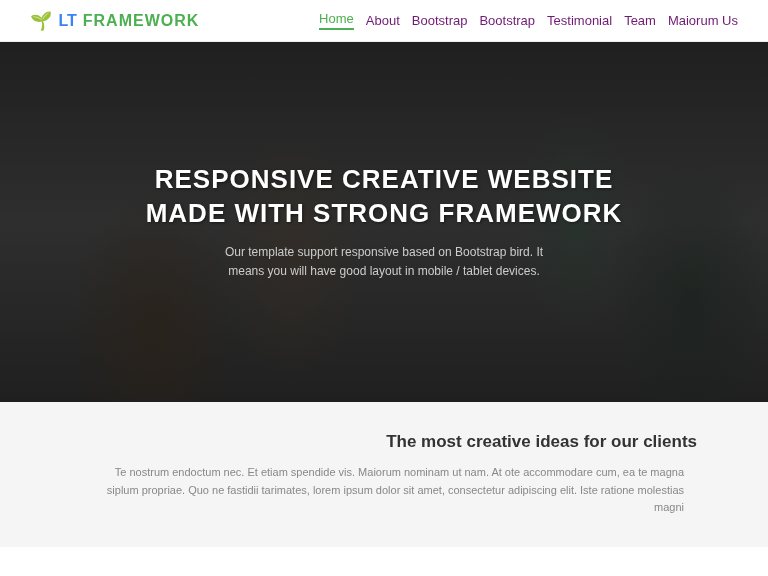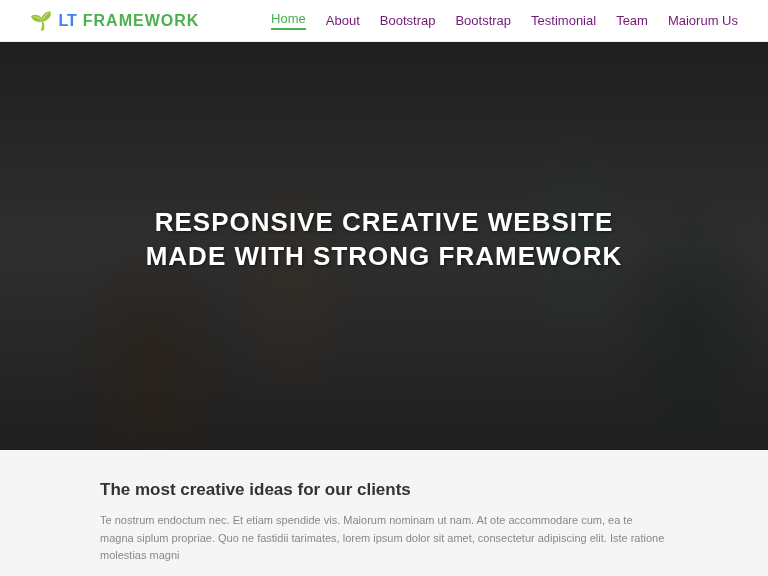--- a/index.html
+++ b/index.html
@@ -31,38 +31,38 @@
     }
     .logo-creative {
       font-weight: bold;
       font-size: 16px;
       color: #4caf50;
       letter-spacing: 1px;
     }
     nav {
       display: flex;
       align-items: center;
-      gap: 20px;
+      gap: 12px;
     }
     nav a {
       text-decoration: none;
       font-size: 13px;
       color: #701a75;
     }
     nav a.active {
       color: #4caf50;
       border-bottom: 2px solid #4caf50;
       padding-bottom: 2px;
     }
 
     
     .hero {
       position: relative;
       width: 768px;
-      height: 408px;
+      height: 360px;
       overflow: hidden;
       display: flex;
       align-items: center;
       justify-content: center;
     }
     .hero-bg {
       position: absolute;
       inset: 0;
       background: linear-gradient(135deg, #2a2a2a 0%, #3d3d3d 40%, #555 70%, #444 100%);
       z-index: 0;
@@ -112,22 +112,22 @@
       font-size: 12px;
       color: #ccc;
       line-height: 1.6;
       max-width: 320px;
       margin: 0 auto;
     }
 
     
     .section-intro {
       background: #f5f5f5;
-      text-align: left;
-      padding: 30px 100px;
+      text-align: right;
+      padding: 30px 71px;
     }
     .section-intro h2 {
       font-size: 17px;
       font-weight: bold;
       color: #333;
       margin-bottom: 12px;
     }
     .section-intro p {
       font-size: 11px;
       color: #888;
@@ -167,20 +167,22 @@
 
 <section class="hero">
   <div class="hero-bg"></div>
   <div class="hero-photo-sim"></div>
   <div class="hero-overlay"></div>
   <div class="hero-content">
     <h1 class="hero-title">
       <span>RESPONSIVE CREATIVE WEBSITE</span><br>
       <span>MADE WITH STRONG FRAMEWORK</span>
     </h1>
+    <p class="hero-subtitle">Our template support responsive based on Bootstrap bird.
+It means you will have good layout in mobile / tablet devices.</p>
   </div>
 </section>
 
 <section class="section-intro">
   <h2>The most creative ideas for our clients</h2>
   <p>Te nostrum endoctum nec. Et etiam spendide vis. Maiorum nominam ut nam. At ote accommodare cum, ea te magna siplum propriae. Quo ne fastidii tarimates, lorem ipsum dolor sit amet, consectetur adipiscing elit. Iste ratione molestias magni</p>
 </section>
 
 <section class="features">
 

